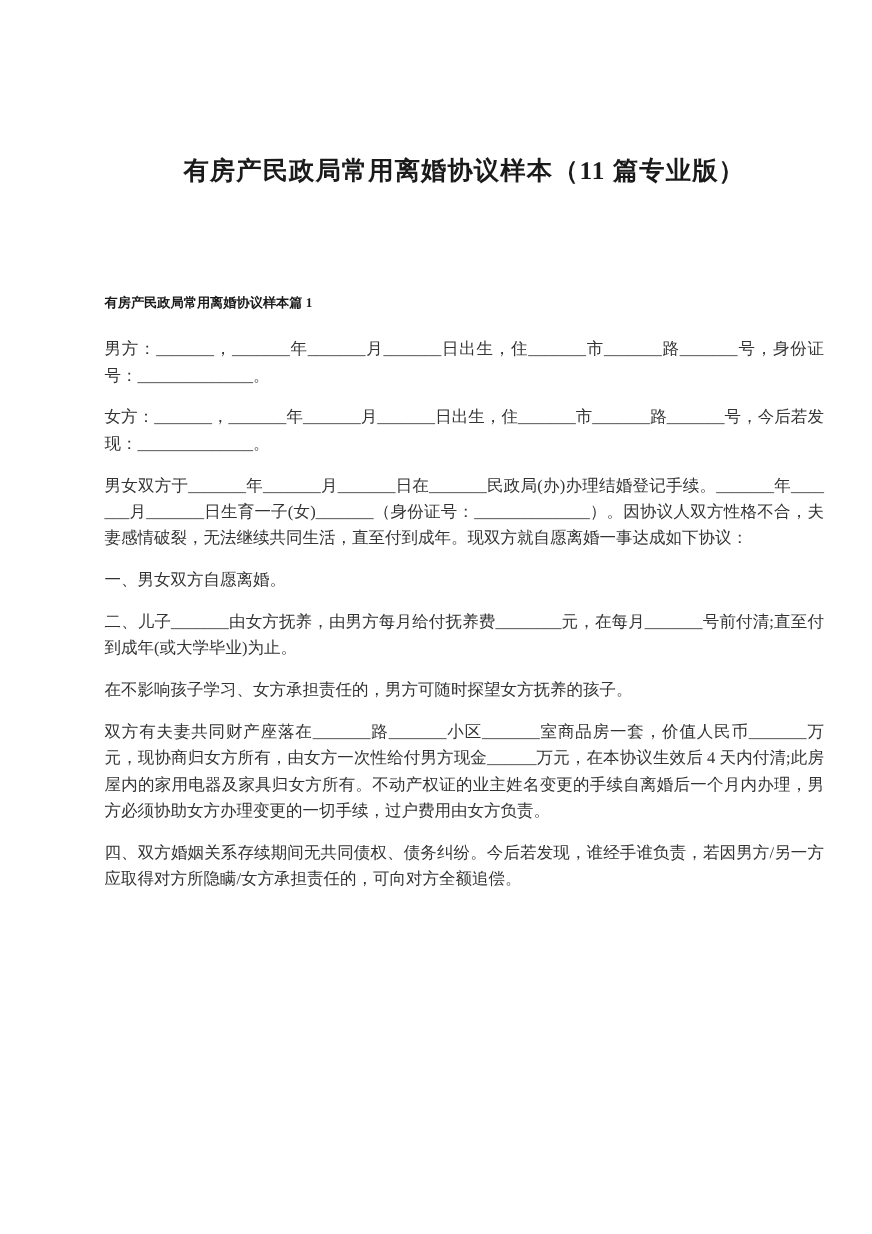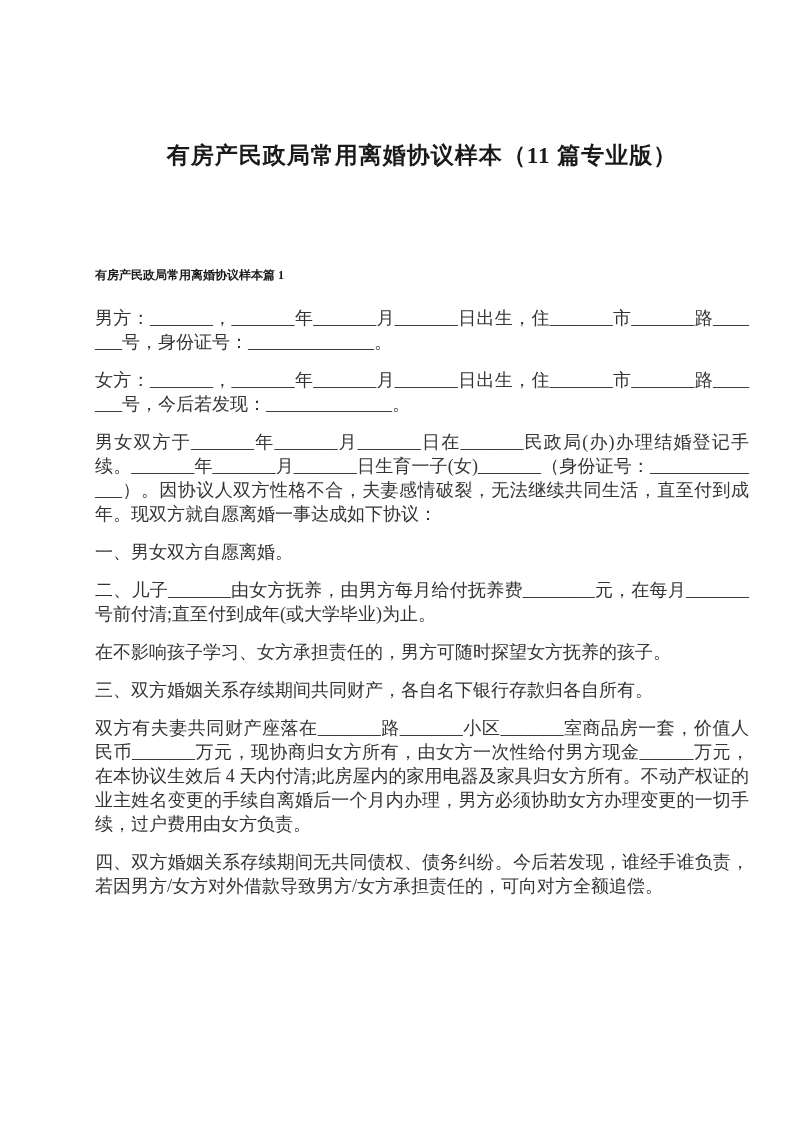--- a/index.html
+++ b/index.html
@@ -25,21 +25,21 @@
     color: #1a1a1a;
     letter-spacing: 1px;
   }
   .section-heading {
     font-size: 12px;
     font-weight: bold;
     margin: 96px 0 22px 0;
     color: #1a1a1a;
   }
   .para {
-    font-size: 18px;
+    font-size: 15px;
     line-height: 24px;
     text-align: justify;
     margin: 0 0 14px 0;
     word-break: break-all;
   }
 </style>
 </head>
 <body>
 
 <div class="page">
@@ -52,19 +52,18 @@
   <p class="para">女方：_______，_______年_______月_______日出生，住_______市_______路_______号，今后若发现：______________。</p>
 
   <p class="para">男女双方于_______年_______月_______日在_______民政局(办)办理结婚登记手续。_______年_______月_______日生育一子(女)_______（身份证号：______________）。因协议人双方性格不合，夫妻感情破裂，无法继续共同生活，直至付到成年。现双方就自愿离婚一事达成如下协议：</p>
 
   <p class="para">一、男女双方自愿离婚。</p>
 
   <p class="para">二、儿子_______由女方抚养，由男方每月给付抚养费________元，在每月_______号前付清;直至付到成年(或大学毕业)为止。</p>
 
   <p class="para">在不影响孩子学习、女方承担责任的，男方可随时探望女方抚养的孩子。</p>
 
-  <p class="para">三、双方婚姻关系存续期间共同财产，各自名下银行存款归各自所有。</p>
 
   <p class="para">双方有夫妻共同财产座落在_______路_______小区_______室商品房一套，价值人民币_______万元，现协商归女方所有，由女方一次性给付男方现金______万元，在本协议生效后 4 天内付清;此房屋内的家用电器及家具归女方所有。不动产权证的业主姓名变更的手续自离婚后一个月内办理，男方必须协助女方办理变更的一切手续，过户费用由女方负责。</p>
 
-  <p class="para">四、双方婚姻关系存续期间无共同债权、债务纠纷。今后若发现，谁经手谁负责，若因男方/女方对外借款导致男方/女方承担责任的，可向对方全额追偿。</p>
+  <p class="para">四、双方婚姻关系存续期间无共同债权、债务纠纷。今后若发现，谁经手谁负责，若因男方/另一方应取得对方所隐瞒/女方承担责任的，可向对方全额追偿。</p>
 
 </div>
 
 </body></html>

